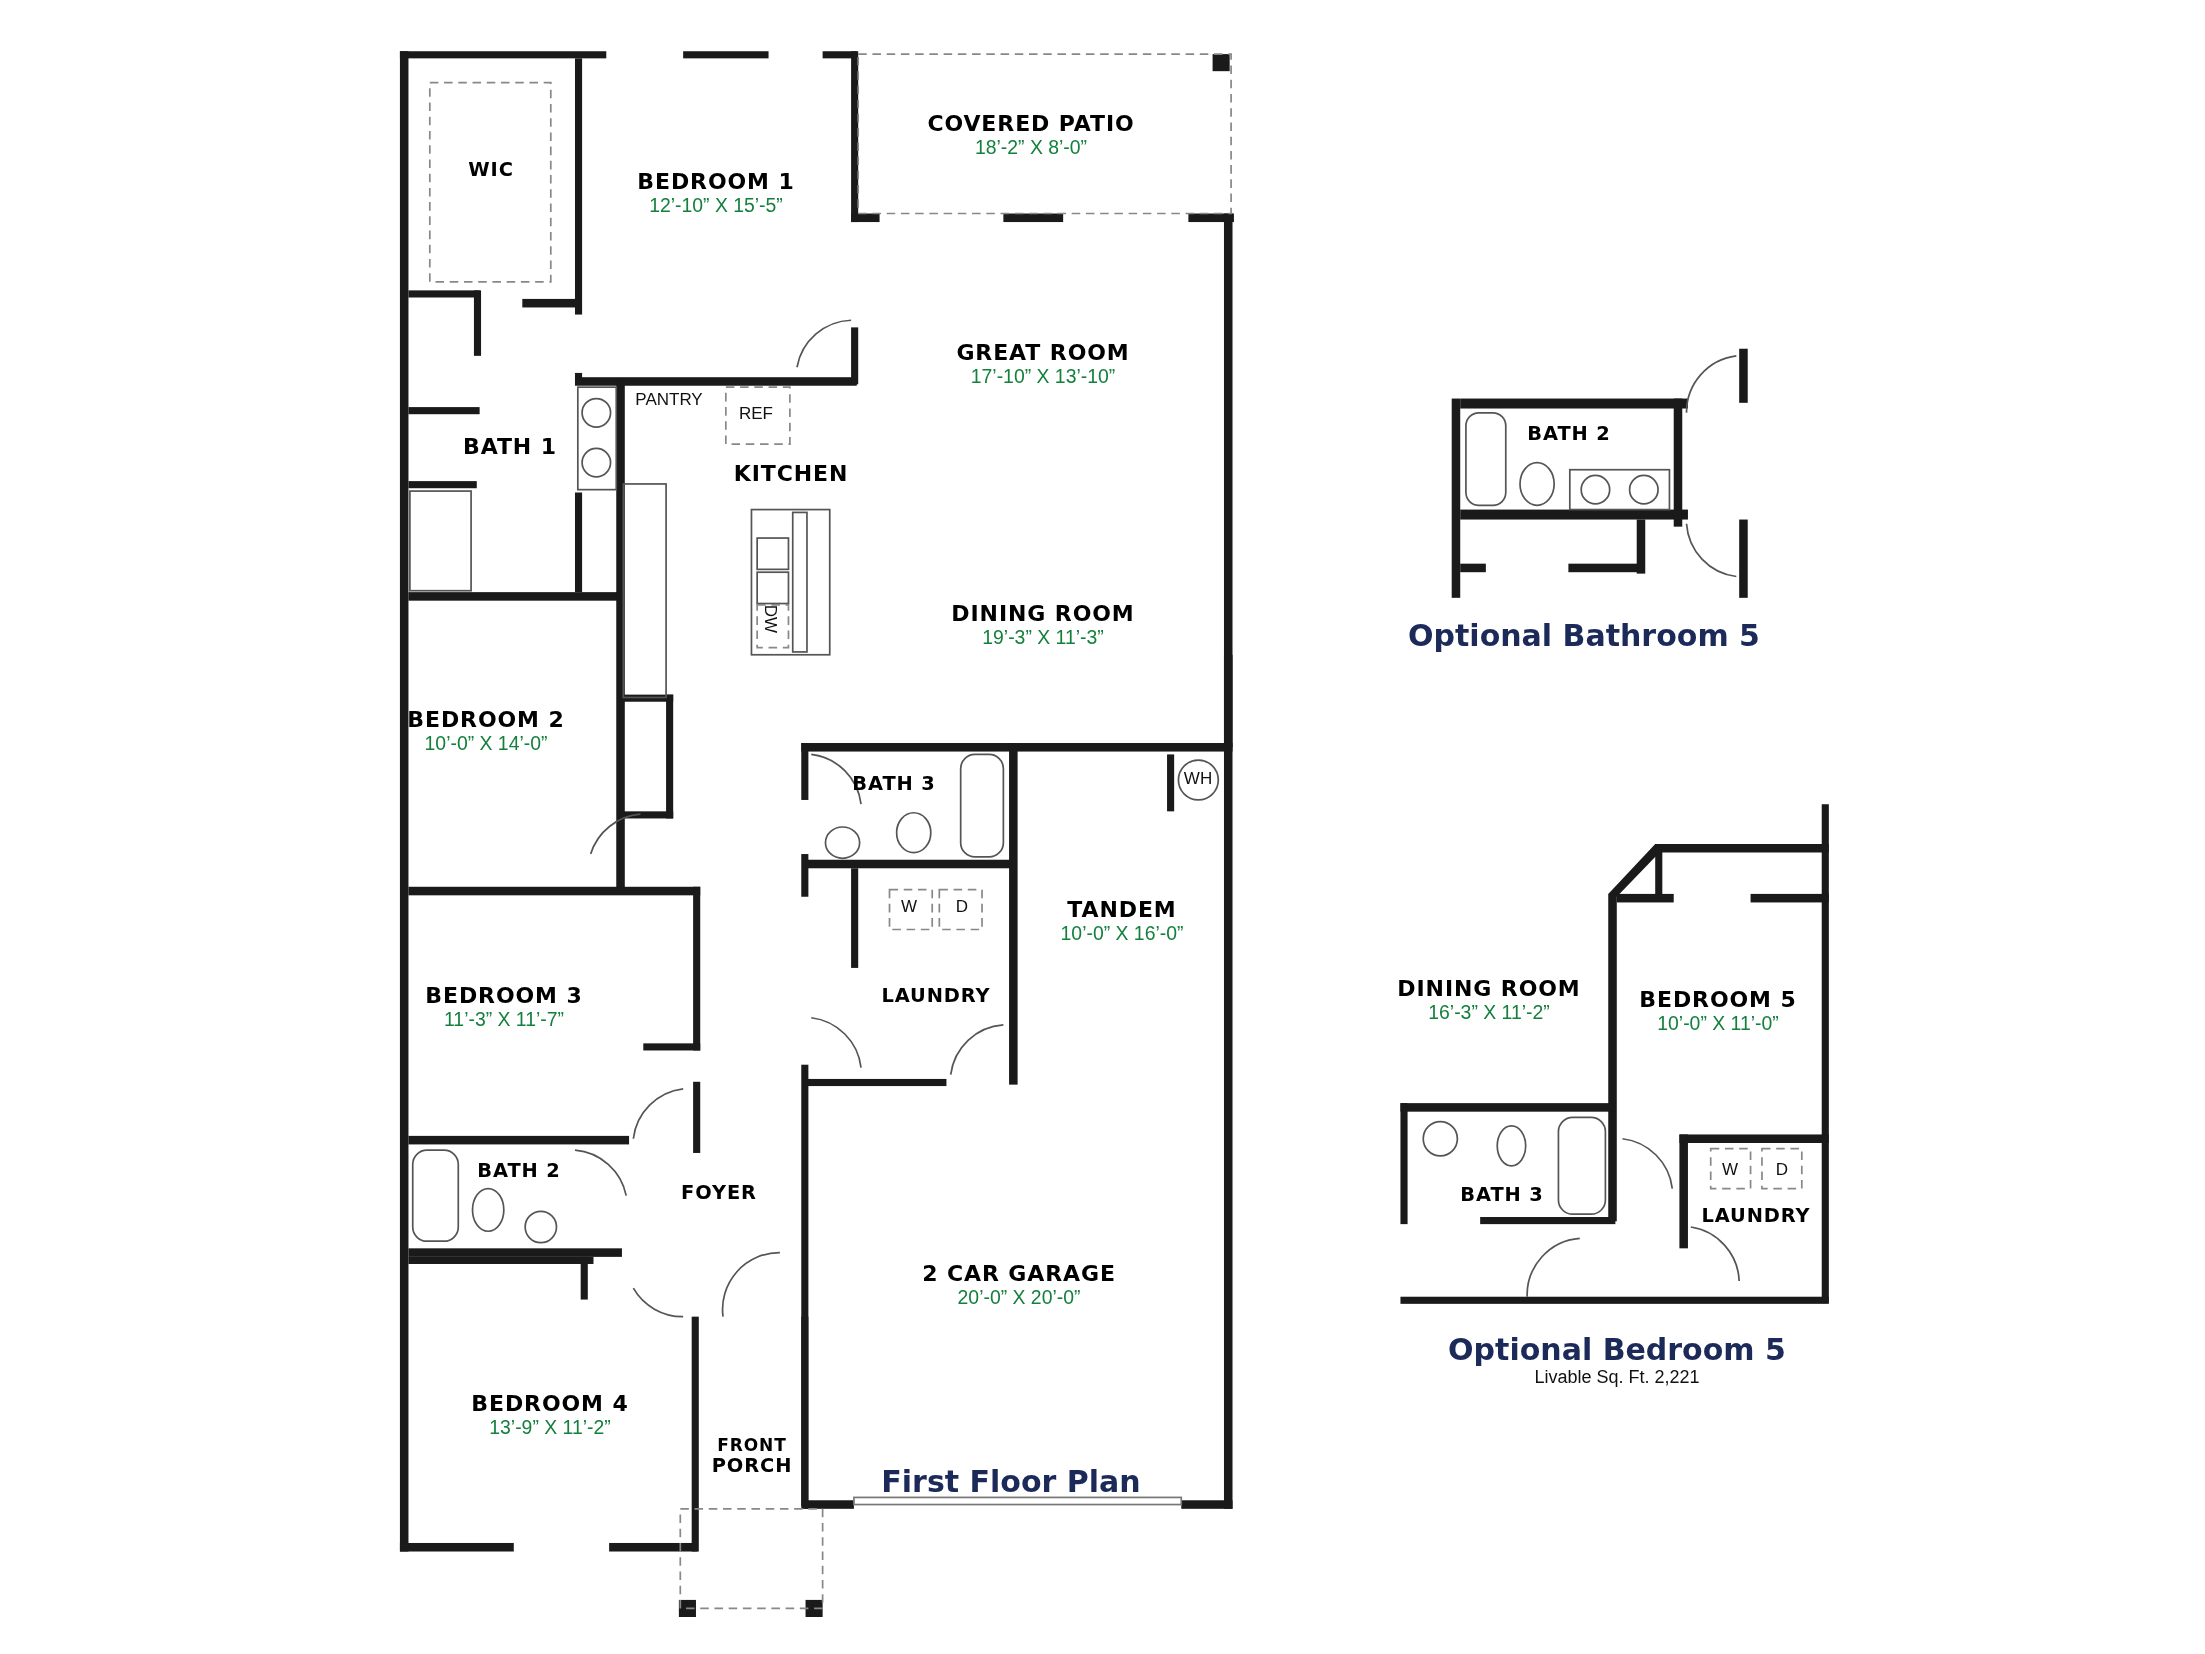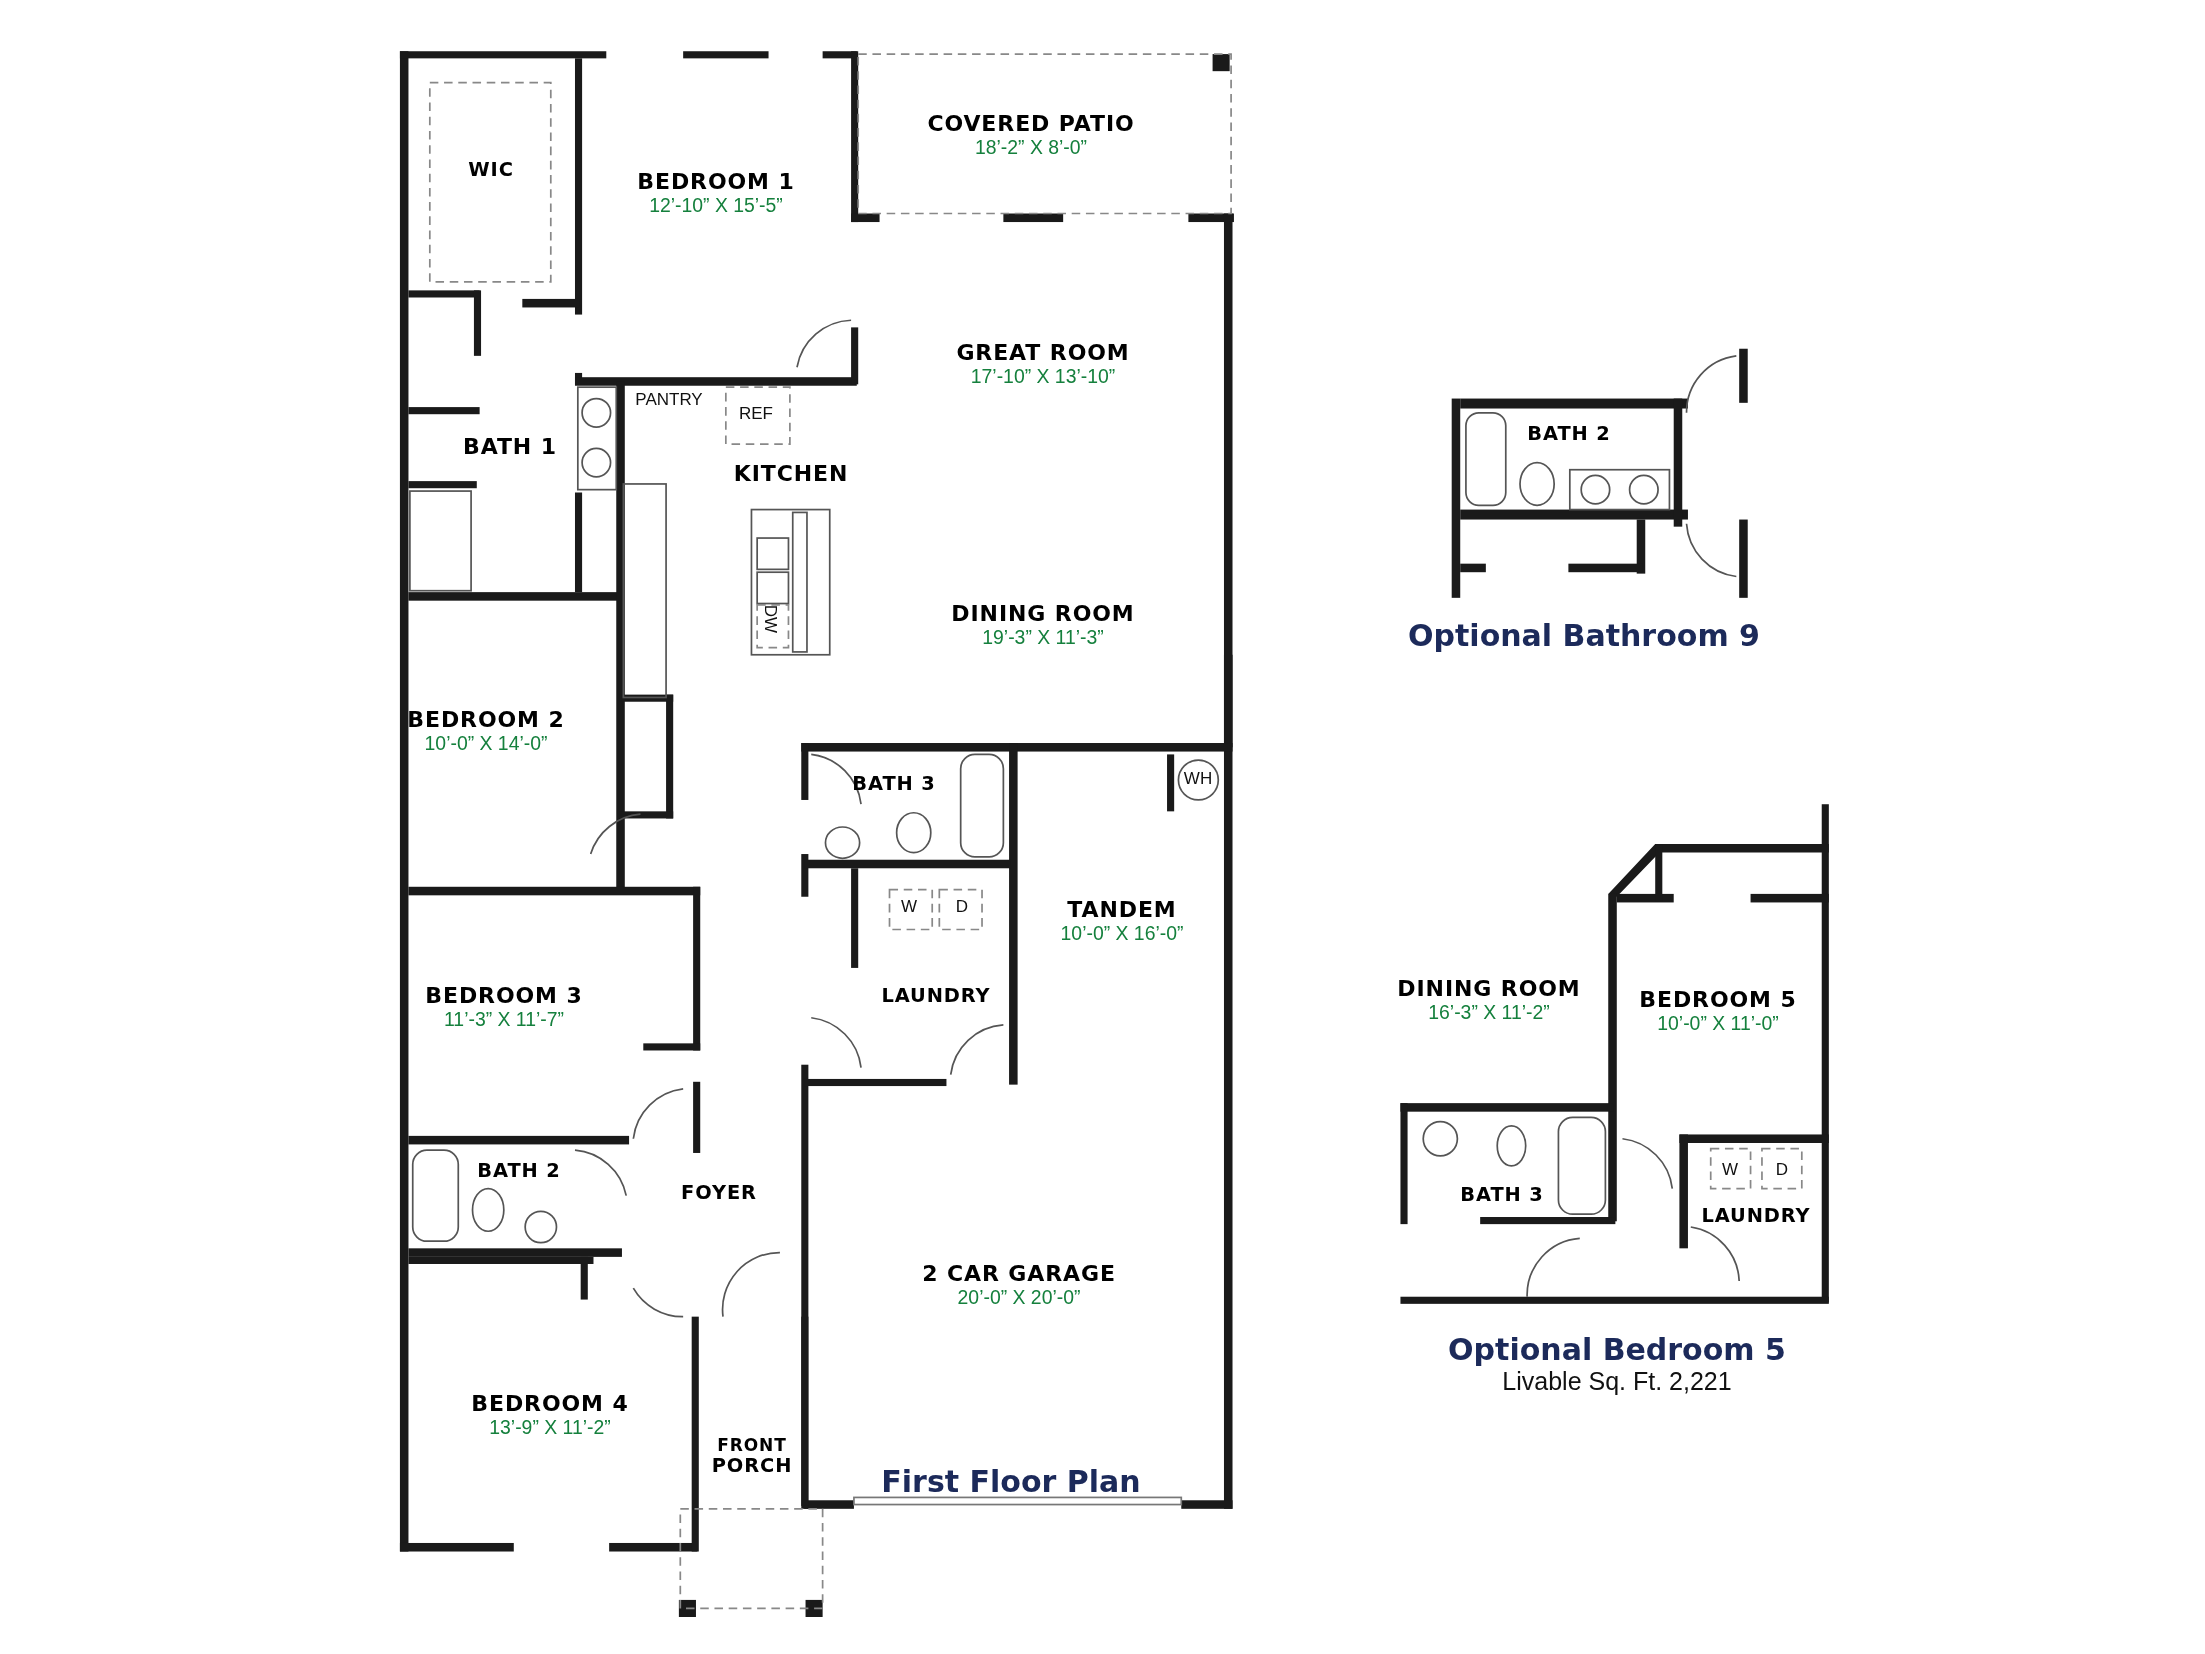--- a/index.html
+++ b/index.html
@@ -7,21 +7,21 @@
   svg{position:absolute;left:0;top:0;}
   .wall{fill:#1a1a1a;}
   .thin{fill:none;stroke:#555;stroke-width:1.2;}
   .dash{fill:none;stroke:#888;stroke-width:1.2;stroke-dasharray:6 4;}
   .win{fill:#fff;stroke:#777;stroke-width:1.2;}
   .lbl{position:absolute;transform:translateX(-50%);text-align:center;white-space:nowrap;}
   .name{font-family:"DejaVu Sans",sans-serif;font-weight:bold;color:#000000;font-size:22px;letter-spacing:0.9px;line-height:1.1;}
   .dim{font-family:"Liberation Sans",sans-serif;color:#15803d;font-size:19.4px;line-height:1.2;}
   .small{font-family:"Liberation Sans",sans-serif;color:#111;font-size:17px;}
   .title{font-family:"DejaVu Sans",sans-serif;font-weight:bold;color:#1c2a5a;font-size:30px;}
-  .sub{font-family:"Liberation Sans",sans-serif;color:#111;font-size:25px;text-align:center;}
+  .sub{font-family:"Liberation Sans",sans-serif;color:#111;font-size:18px;text-align:center;}
 </style>
 </head>
 <body>
 
 <svg width="2206" height="1654" viewBox="0 0 1550 1162" preserveAspectRatio="none">
   <g>
 
     <rect class="wall" x="281" y="36" width="6" height="1054"></rect>
     <rect class="wall" x="281" y="36" width="145" height="5"></rect>
     <rect class="wall" x="480" y="36" width="60" height="5"></rect>
@@ -237,21 +237,21 @@
   <div class="lbl" style="left:1011px;top:1464px">
     <div class="title">First Floor Plan</div>
   </div>
 </div>
 
 <div>
   <div class="lbl" style="left:1569px;top:423px">
     <div class="name" style="font-size:19.4px">BATH 2</div>
   </div>
   <div class="lbl" style="left:1584px;top:618px">
-    <div class="title">Optional Bathroom 9</div>
+    <div class="title">Optional Bathroom 5</div>
   </div>
 </div>
 
 <div>
   <div class="lbl" style="left:1489px;top:977px">
     <div class="name">DINING ROOM</div>
     <div class="dim">16’-3” X 11’-2”</div>
   </div>
   <div class="lbl" style="left:1718px;top:988px">
     <div class="name">BEDROOM 5</div>

